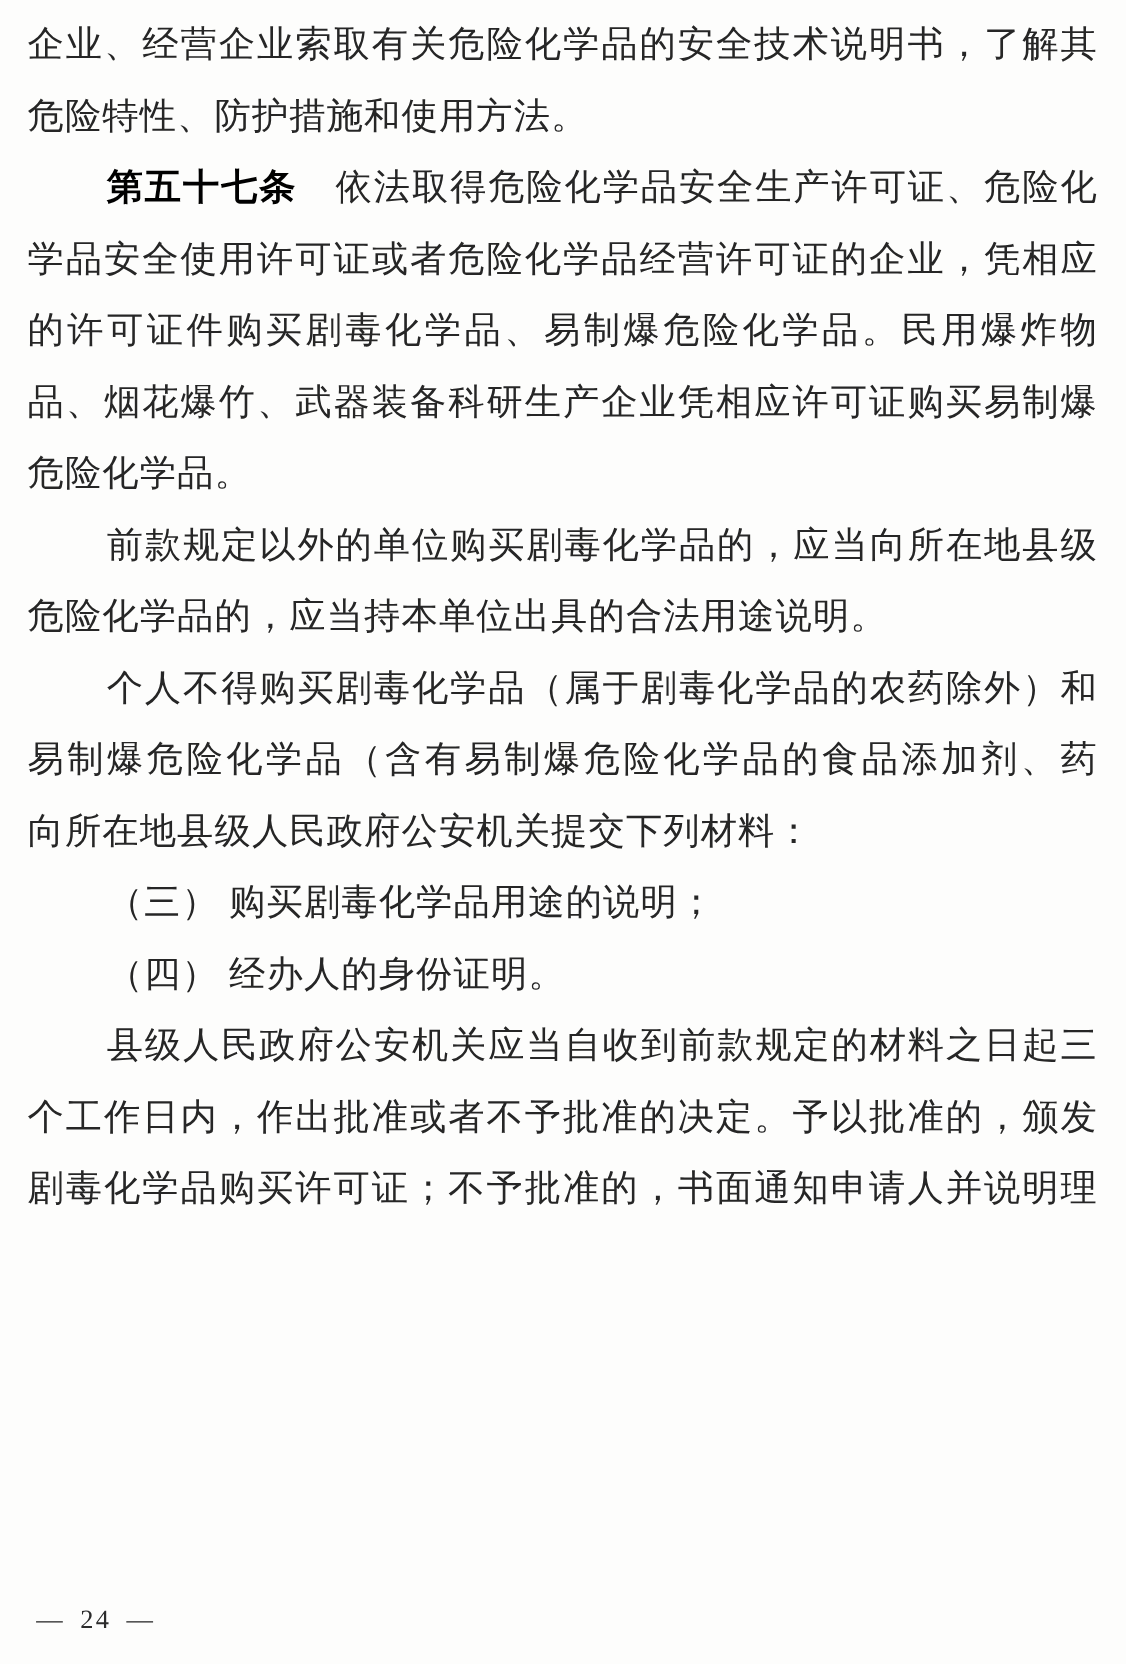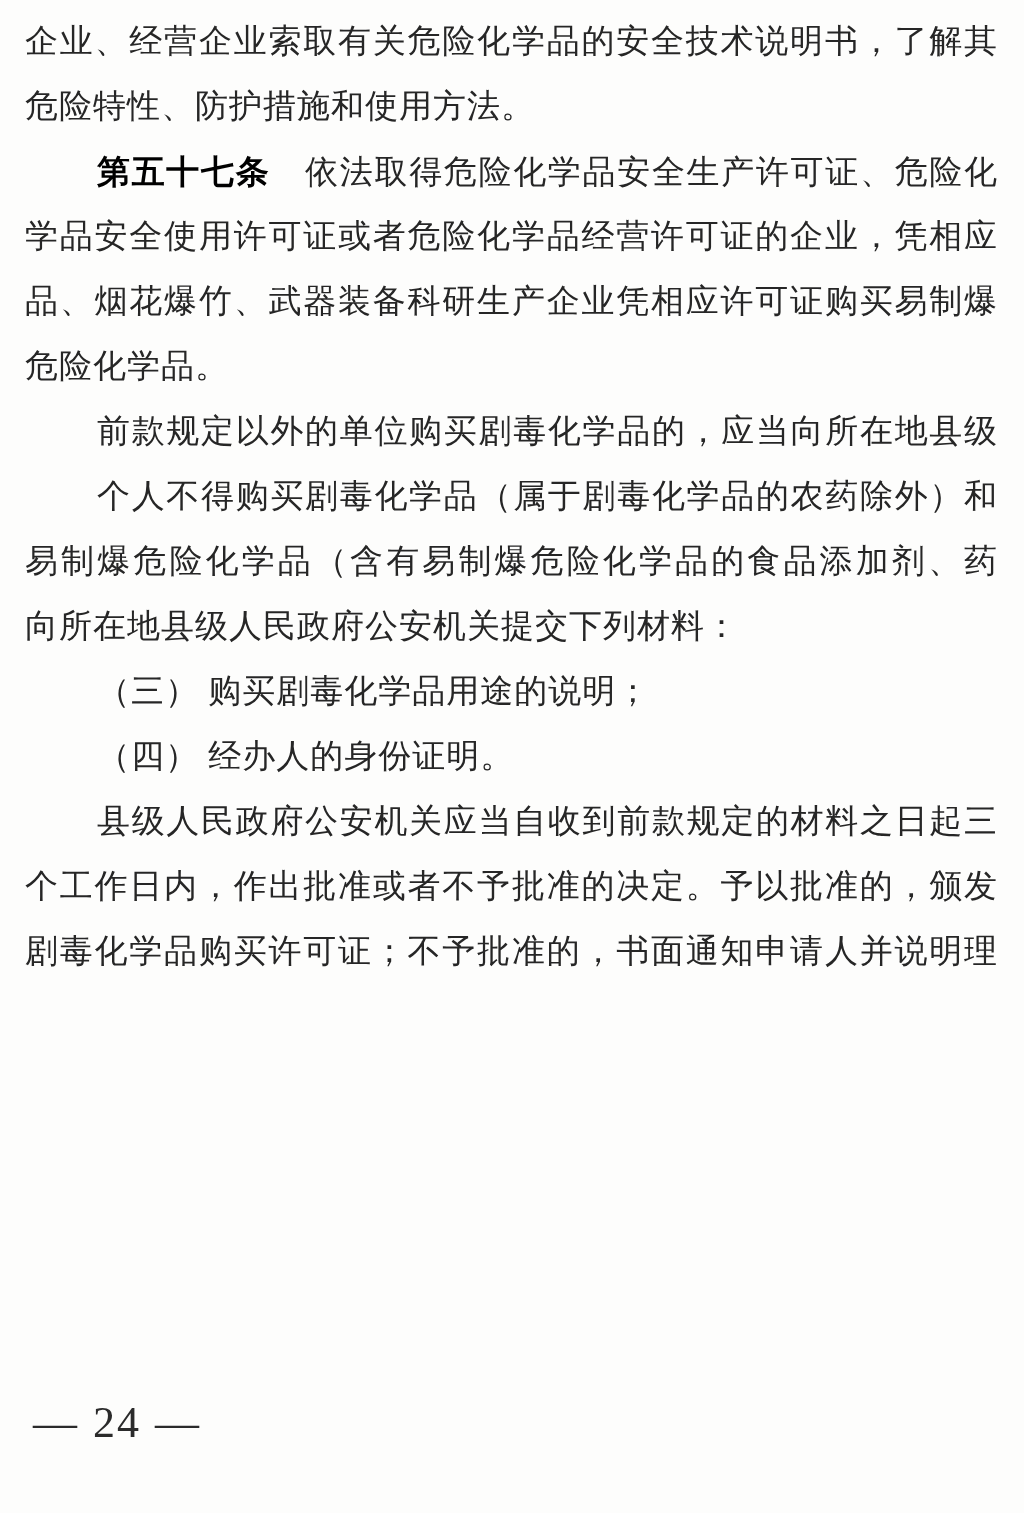--- a/index.html
+++ b/index.html
@@ -34,31 +34,31 @@
     white-space: normal;
   }
   .line.justify {
     text-align: justify;
     text-align-last: justify;
   }
   .line.indent {
     text-indent: 72px;
   }
   .term {
-    font-family: Liberation Sans, sans-serif;
+    font-family: Liberation Mono, monospace;
     font-weight: bold;
     color: #000000;
   }
   .footer {
     position: absolute;
     left: 33px;
-    top: 1397px;
+    top: 1447px;
     height: 52px;
     line-height: 52px;
-    font-size: 44px;
+    font-size: 24px;
     color: #2b2b2b;
     letter-spacing: 2px;
   }
   .footer .dash {
     display: inline-block;
     margin: 0 14px 0 0;
   }
   .footer .dash.right {
     margin: 0 0 0 14px;
   }
@@ -68,23 +68,25 @@
 </style>
 </head>
 <body>
 
 <div class="page">
   <div class="body-text">
       <div class="line justify"><span class="run">企业、经营企业索取有关危险化学品的安全技术说明书，了解其</span></div>
       <div class="line"><span class="run">危险特性、防护措施和使用方法。</span></div>
       <div class="line indent justify"><span class="term">第五十七条</span><span class="run">　依法取得危险化学品安全生产许可证、危险化</span></div>
       <div class="line justify"><span class="run">学品安全使用许可证或者危险化学品经营许可证的企业，凭相应</span></div>
+      <div class="line justify"><span class="run">的许可证件购买剧毒化学品、易制爆危险化学品。民用爆炸物</span></div>
       <div class="line justify"><span class="run">品、烟花爆竹、武器装备科研生产企业凭相应许可证购买易制爆</span></div>
       <div class="line"><span class="run">危险化学品。</span></div>
       <div class="line indent justify"><span class="run">前款规定以外的单位购买剧毒化学品的，应当向所在地县级</span></div>
+      <div class="line"><span class="run">危险化学品的，应当持本单位出具的合法用途说明。</span></div>
       <div class="line indent justify"><span class="run">个人不得购买剧毒化学品（属于剧毒化学品的农药除外）和</span></div>
       <div class="line justify"><span class="run">易制爆危险化学品（含有易制爆危险化学品的食品添加剂、药</span></div>
       <div class="line"><span class="run">向所在地县级人民政府公安机关提交下列材料：</span></div>
       <div class="line indent"><span class="run">（三） 购买剧毒化学品用途的说明；</span></div>
       <div class="line indent"><span class="run">（四） 经办人的身份证明。</span></div>
       <div class="line indent justify"><span class="run">县级人民政府公安机关应当自收到前款规定的材料之日起三</span></div>
       <div class="line justify"><span class="run">个工作日内，作出批准或者不予批准的决定。予以批准的，颁发</span></div>
       <div class="line justify"><span class="run">剧毒化学品购买许可证；不予批准的，书面通知申请人并说明理</span></div>
     </div>
   <div class="footer">

